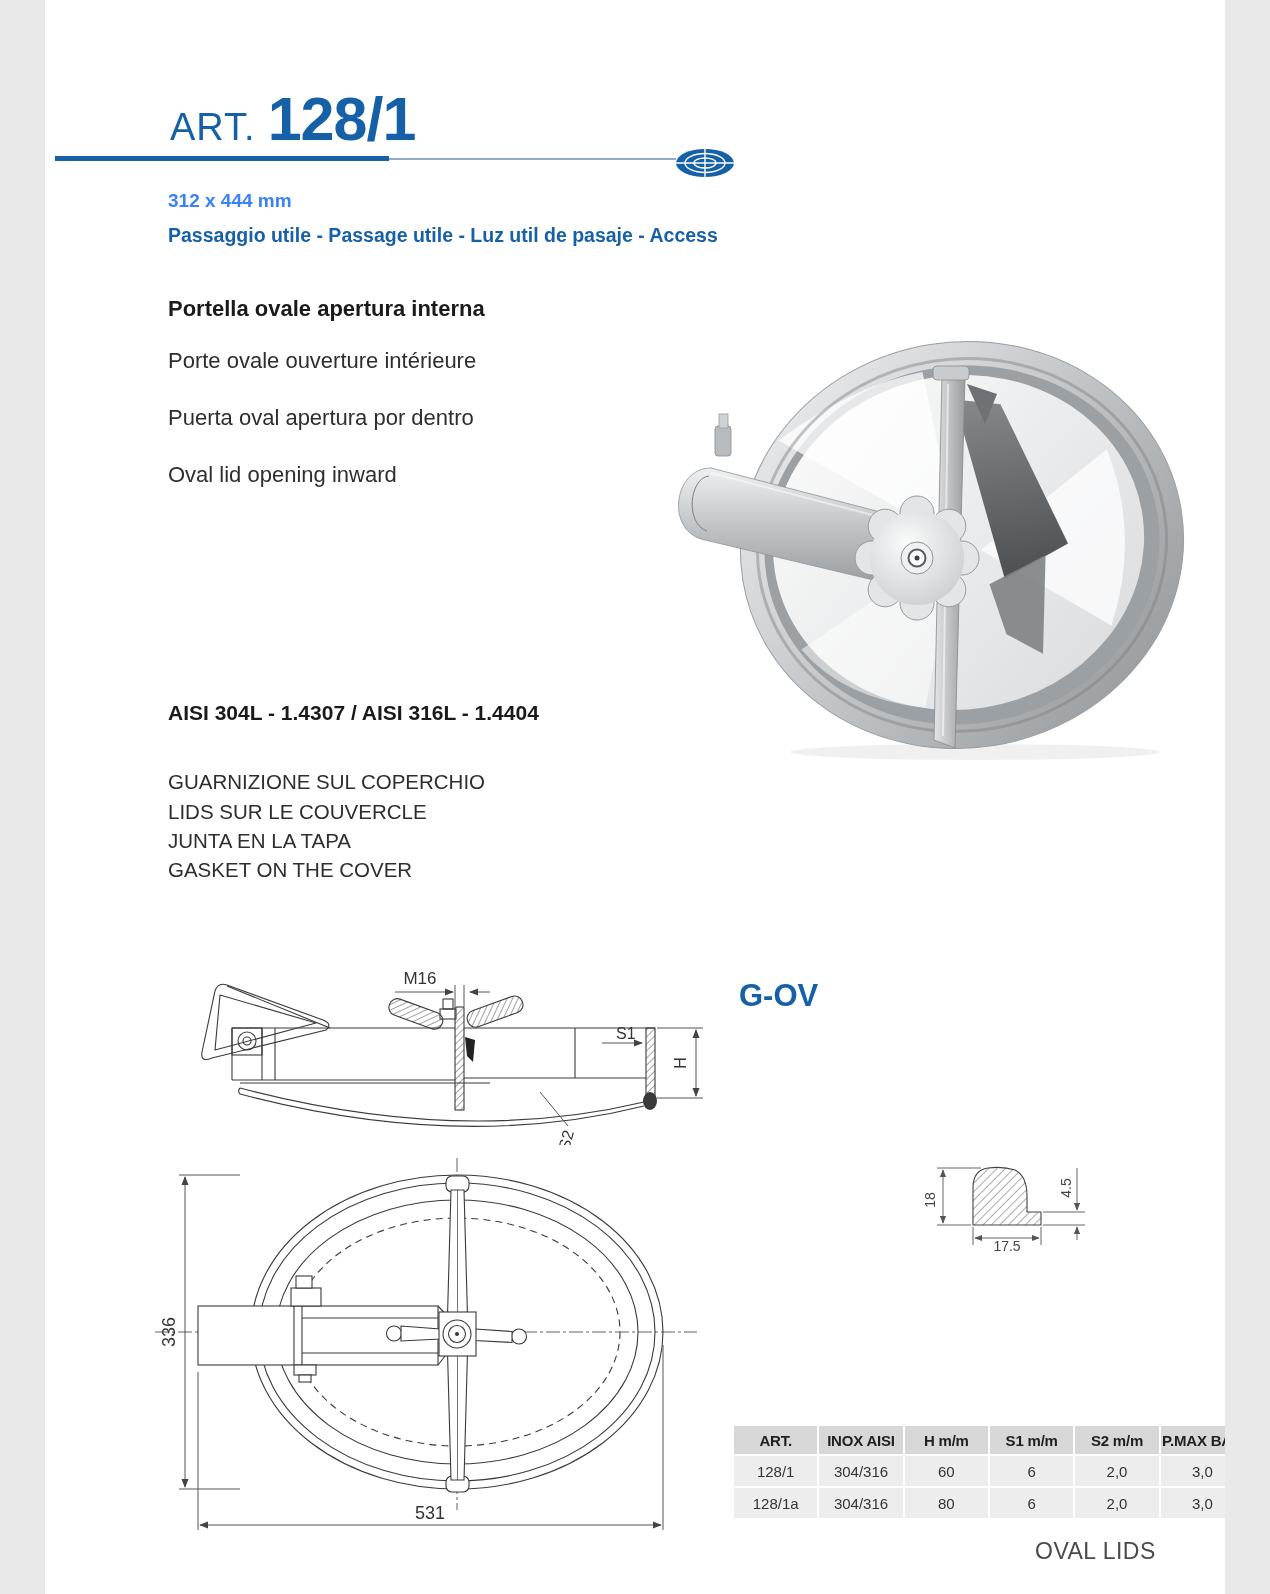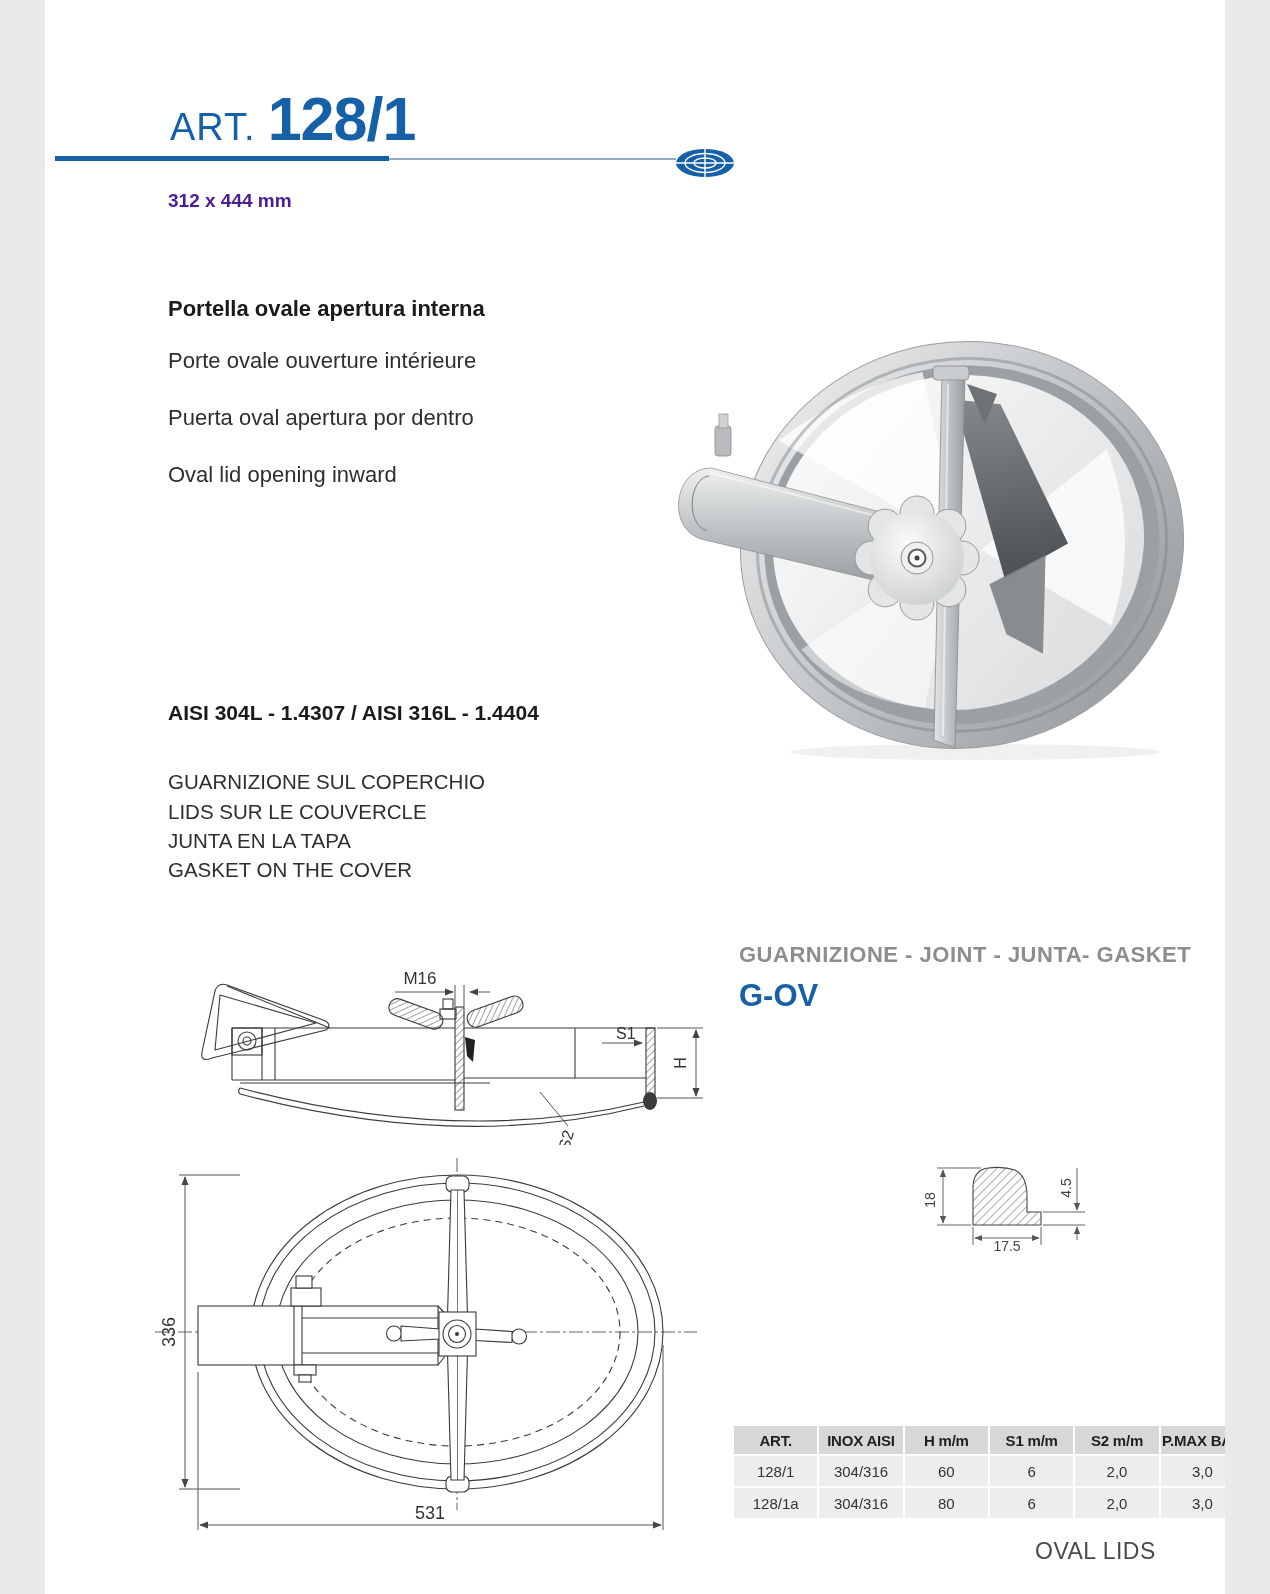--- a/index.html
+++ b/index.html
@@ -8,21 +8,21 @@
     font-family:"Liberation Sans",sans-serif;overflow:hidden;margin:0 auto;
     color:#222;
   }
   .abs{position:absolute;}
   
   .title-row{left:125px;top:84px;display:flex;align-items:baseline;gap:12px;}
   .art-prefix{font-size:38px;color:#1660a8;letter-spacing:1px;}
   .art-number{font-size:61px;font-weight:bold;color:#1660a8;letter-spacing:-1px;}
   .rule-thick{left:10px;top:156px;width:334px;height:5px;background:#1660a8;}
   .rule-thin{left:344px;top:158px;width:287px;height:1.5px;background:#93abc8;}
-  .size-line{left:123px;top:190px;font-size:19px;font-weight:bold;color:#4c1d95;}
+  .size-line{left:123px;top:190px;font-size:19px;font-weight:bold;color:#3b82f6;}
   .passage-line{left:123px;top:224px;font-size:19.5px;font-weight:bold;color:#1660a8;}
   
   .desc{left:123px;font-size:22px;color:#2e2e2e;}
   .desc.b{font-weight:bold;color:#1a1a1a;}
   .d-it{top:296px;} .d-fr{top:348px;} .d-es{top:405px;} .d-en{top:462px;}
   
   .mat-grades{left:123px;top:701px;font-size:21px;font-weight:bold;color:#1a1a1a;}
   .mat-note{left:123px;font-size:20.5px;color:#2e2e2e;margin-top:35px;}
   .m0{top:735px;} .m1{top:765px;} .m2{top:794px;} .m3{top:823px;}
   
@@ -59,20 +59,21 @@
 
   <svg class="abs" style="left:629px;top:146px;" width="62" height="34" viewBox="0 0 62 34">
     <ellipse cx="31" cy="17" rx="29" ry="14" fill="#1660a8"></ellipse>
     <ellipse cx="31" cy="17" rx="20" ry="9.5" fill="none" stroke="#fff" stroke-width="1.4"></ellipse>
     <ellipse cx="31" cy="17" rx="11" ry="5" fill="none" stroke="#fff" stroke-width="1.4"></ellipse>
     <line x1="31" y1="2" x2="31" y2="32" stroke="#fff" stroke-width="1.4"></line>
     <line x1="1" y1="17" x2="61" y2="17" stroke="#fff" stroke-width="1.4"></line>
   </svg>
 
   <div class="abs size-line">312 x 444 mm</div>
+  <div class="abs passage-line">Passaggio utile - Passage utile - Luz util de pasaje - Access</div>
 
   <div class="abs desc b d-it">Portella ovale apertura interna</div>
   <div class="abs desc d-fr">Porte ovale ouverture intérieure</div>
   <div class="abs desc d-es">Puerta oval apertura por dentro</div>
   <div class="abs desc d-en">Oval lid opening inward</div>
 
   <svg class="abs" style="left:600px;top:318px;" width="560" height="445" viewBox="0 0 560 445">
     <defs>
       <linearGradient id="rimG" x1="0" y1="0" x2="1" y2="1">
         <stop offset="0" stop-color="#f2f3f4"></stop>
@@ -201,21 +202,20 @@
         <line x1="487" y1="158" x2="533" y2="158"></line>
       <line x1="526" y1="90" x2="526" y2="156" marker-start="url(#ar1)" marker-end="url(#ar1)"></line>
       <line x1="370" y1="152" x2="398" y2="186"></line>
     </g>
     <text x="250" y="44" font-size="17" fill="#333" text-anchor="middle">M16</text>
     <text x="446" y="99" font-size="16" fill="#333">S1</text>
     <text transform="translate(516,123) rotate(-90)" font-size="16" fill="#333" text-anchor="middle">H</text>
     <text transform="translate(404,192) rotate(-75)" font-size="16" fill="#333" text-anchor="end">S2</text>
   </svg>
 
-  <div class="abs gasket-heading">GUARNIZIONE - JOINT - JUNTA- GASKET</div>
   <div class="abs gov-code">G-OV</div>
 
   <svg class="abs" style="left:840px;top:1110px;" width="210" height="145" viewBox="0 0 210 145">
     <defs>
       <pattern id="h2" width="6" height="6" patternTransform="rotate(45)" patternUnits="userSpaceOnUse">
         <line x1="0" y1="0" x2="0" y2="6" stroke="#555" stroke-width="1"></line>
       </pattern>
       <marker id="ar2" viewBox="0 0 10 10" refX="9" refY="5" markerWidth="8" markerHeight="8" orient="auto-start-reverse">
         <path d="M0,1 L10,5 L0,9 Z" fill="#555"></path>
       </marker>

